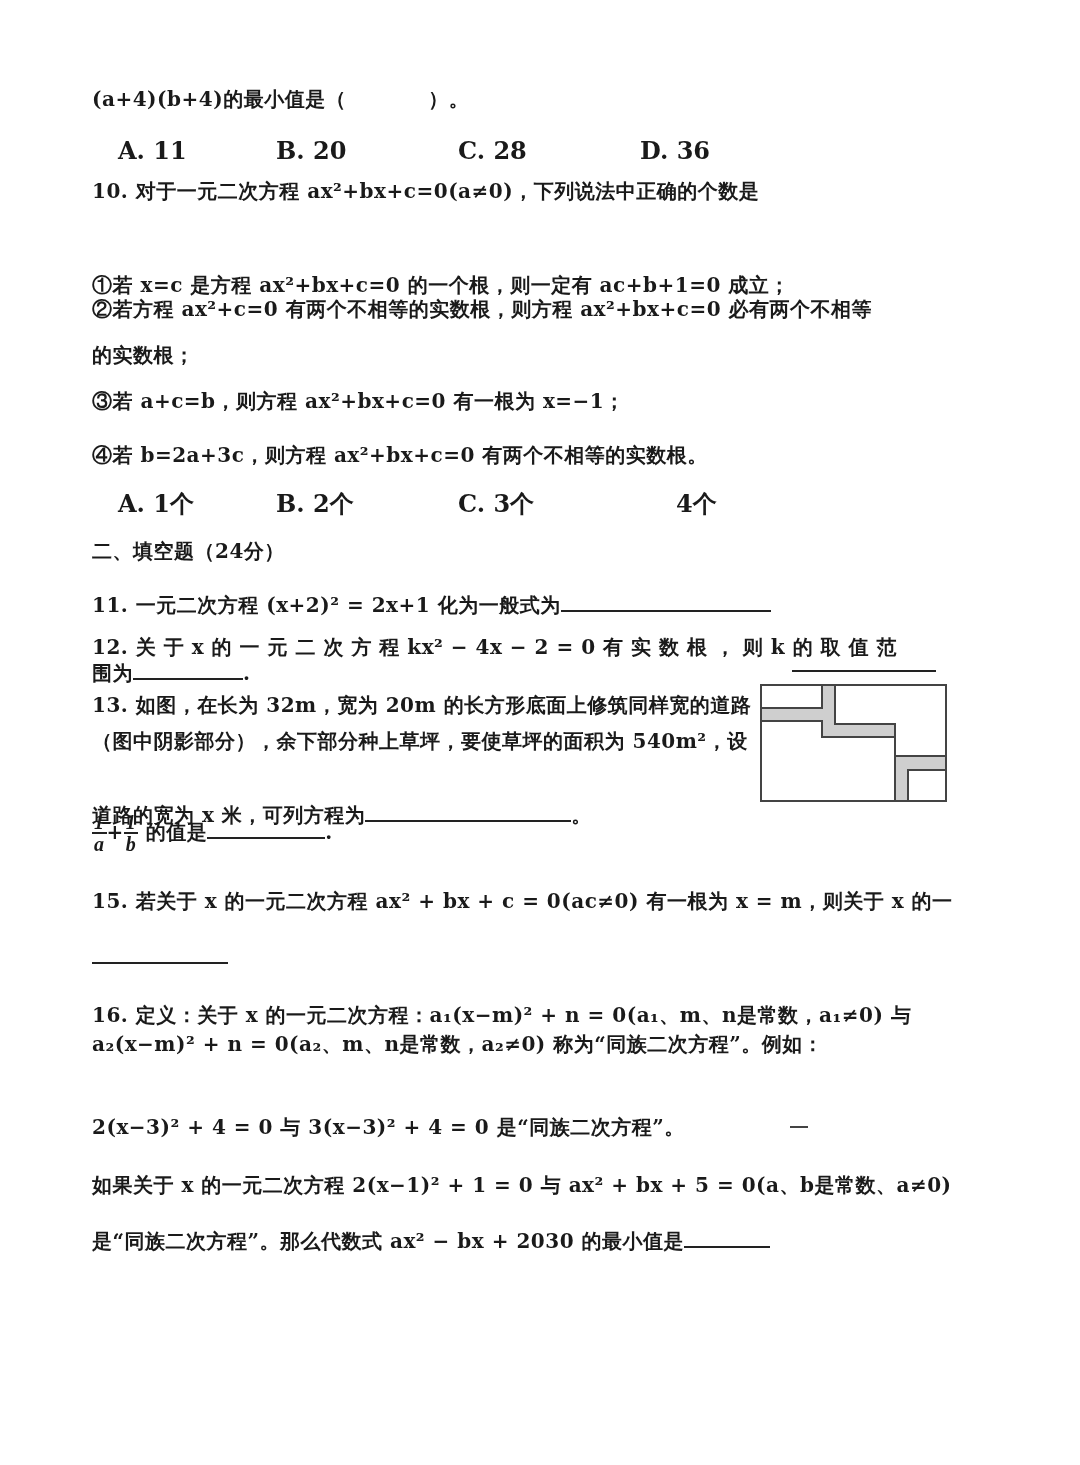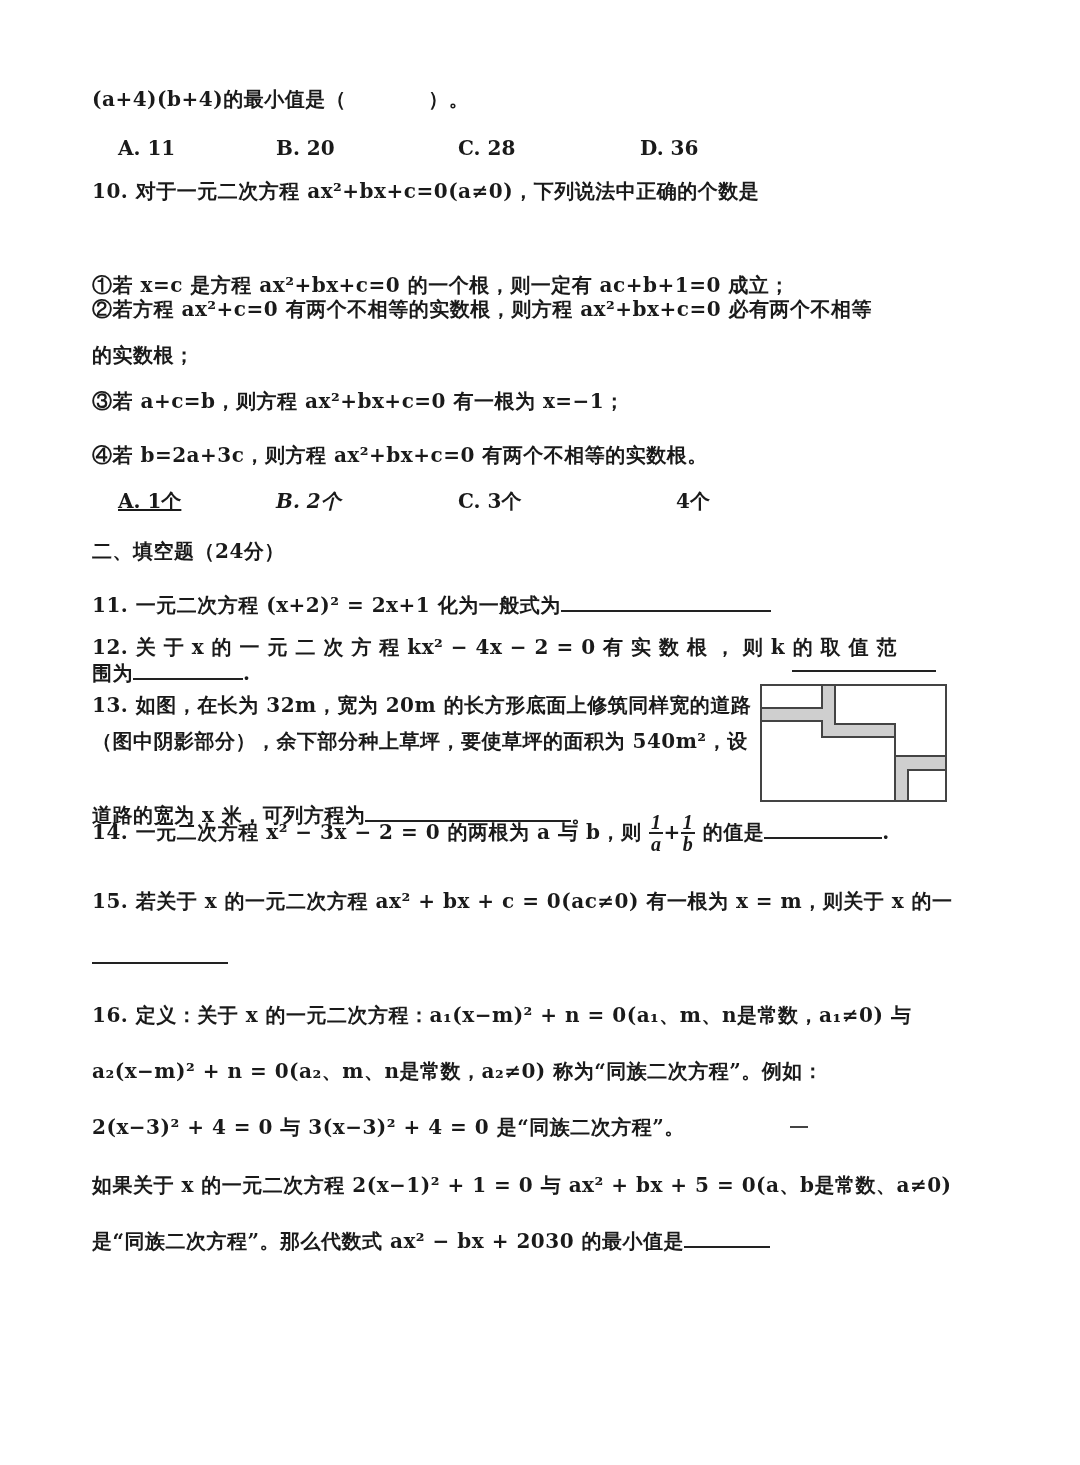--- a/index.html
+++ b/index.html
@@ -1,19 +1,19 @@
 <!DOCTYPE html>
 <html><head>
 <meta charset="utf-8">
 <style>
   html,body{margin:0;padding:0;background:#fff;}
   body{width:1080px;height:1465px;position:relative;overflow:hidden;
        font-family:"DejaVu Serif","Liberation Serif",serif;color:#1a1a1a;}
   .ln{position:absolute;left:92px;font-size:20px;font-weight:bold;white-space:nowrap;letter-spacing:0.5px;}
-  .opt{position:absolute;font-size:20px;font-weight:bold;white-space:nowrap;}
+  .opt{position:absolute;font-size:24px;font-weight:bold;white-space:nowrap;}
   .blank{display:inline-block;border-bottom:2px solid #222;height:18px;vertical-align:baseline;}
   .frac{display:inline-block;vertical-align:middle;text-align:center;font-family:"Liberation Serif",serif;font-style:italic;font-weight:bold;line-height:20px;}
   .frac span{display:block;}
   .frac .num{border-bottom:2px solid #222;padding:0 2px;}
   .fig{position:absolute;left:760px;top:684px;}
   .tline{position:absolute;left:792px;top:670px;width:144px;border-top:2px solid #222;}
   .dash{position:absolute;left:790px;top:1126px;width:18px;border-top:2px solid #444;}
 </style>
 </head>
 <body>
@@ -23,22 +23,22 @@
 <div class="opt" style="left:276px;top:136px;">B. 20</div>
 <div class="opt" style="left:458px;top:136px;">C. 28</div>
 <div class="opt" style="left:640px;top:136px;">D. 36</div>
 
 <div class="ln" style="top:178px;">10. 对于一元二次方程 ax²+bx+c=0(a≠0)，下列说法中正确的个数是</div>
 <div class="ln" style="top:240px;margin-top:32px;">①若 x=c 是方程 ax²+bx+c=0 的一个根，则一定有 ac+b+1=0 成立；</div>
 <div class="ln" style="top:296px;">②若方程 ax²+c=0 有两个不相等的实数根，则方程 ax²+bx+c=0 必有两个不相等</div>
 <div class="ln" style="top:342px;">的实数根；</div>
 <div class="ln" style="top:388px;">③若 a+c=b，则方程 ax²+bx+c=0 有一根为 x=−1；</div>
 <div class="ln" style="top:442px;">④若 b=2a+3c，则方程 ax²+bx+c=0 有两个不相等的实数根。</div>
-<div class="opt" style="left:118px;top:488px;text-decoration:underline;">A. 1个</div>
-<div class="opt" style="left:276px;top:488px;font-style:italic;">B. 2个</div>
+<div class="opt" style="left:118px;top:488px;">A. 1个</div>
+<div class="opt" style="left:276px;top:488px;">B. 2个</div>
 <div class="opt" style="left:458px;top:488px;">C. 3个</div>
 <div class="opt" style="left:676px;top:488px;">4个</div>
 
 <div class="ln" style="top:538px;">二、填空题（24分）</div>
 
 <div class="ln" style="top:592px;">
   <span>11. 一元二次方程 (x+2)² = 2x+1 化为一般式为</span><span class="blank" style="width:210px;"></span>
 </div>
 
 <div class="ln" style="top:634px;">12. 关 于 x 的 一 元 二 次 方 程 kx² − 4x − 2 = 0 有 实 数 根 ， 则 k 的 取 值 范</div>
@@ -53,30 +53,29 @@
   <span>道路的宽为 x 米，可列方程为</span><span class="blank" style="width:206px;"></span><span>。</span>
 </div>
 
 <svg class="fig" width="188" height="120" viewBox="0 0 188 120">
   <rect x="1" y="1" width="185" height="116" fill="#fff" stroke="#444" stroke-width="2"></rect>
 
   <path d="M1,24 L62,24 L62,1 L75,1 L75,40 L135,40 L135,72 L186,72 L186,86 L148,86 L148,117 L135,117 L135,53 L62,53 L62,37 L1,37 Z" fill="#cfcfcf" stroke="#444" stroke-width="2"></path>
 </svg>
 
 <div class="ln" style="top:812px;">
-  <span>14. 一元二次方程 x² − 3x − 2 = 0 的两根为 a 与 b，则</span>
   <span class="frac"><span class="num">1</span><span>a</span></span><span>+</span><span class="frac"><span class="num">1</span><span>b</span></span>
   <span>的值是</span><span class="blank" style="width:118px;"></span><span>.</span>
 </div>
 
 <div class="ln" style="top:888px;">15. 若关于 x 的一元二次方程 ax² + bx + c = 0(ac≠0) 有一根为 x = m，则关于 x 的一</div>
 <div class="ln" style="top:944px;">
   <span class="blank" style="width:136px;"></span>
 </div>
 
 <div class="ln" style="top:1002px;">16. 定义：关于 x 的一元二次方程：a₁(x−m)² + n = 0(a₁、m、n是常数，a₁≠0) 与</div>
-<div class="ln" style="top:1058px;">a₂(x−m)² + n = 0(a₂、m、n是常数，a₂≠0) 称为“同族二次方程”。例如：</div>
+<div class="ln" style="top:1031px;">a₂(x−m)² + n = 0(a₂、m、n是常数，a₂≠0) 称为“同族二次方程”。例如：</div>
 <div class="ln" style="top:1114px;">2(x−3)² + 4 = 0 与 3(x−3)² + 4 = 0 是“同族二次方程”。</div>
 <div class="dash"></div>
 <div class="ln" style="top:1172px;">如果关于 x 的一元二次方程 2(x−1)² + 1 = 0 与 ax² + bx + 5 = 0(a、b是常数、a≠0)</div>
 <div class="ln" style="top:1228px;">
   <span>是“同族二次方程”。那么代数式 ax² − bx + 2030 的最小值是</span><span class="blank" style="width:86px;"></span>
 </div>
 
 </body></html>

